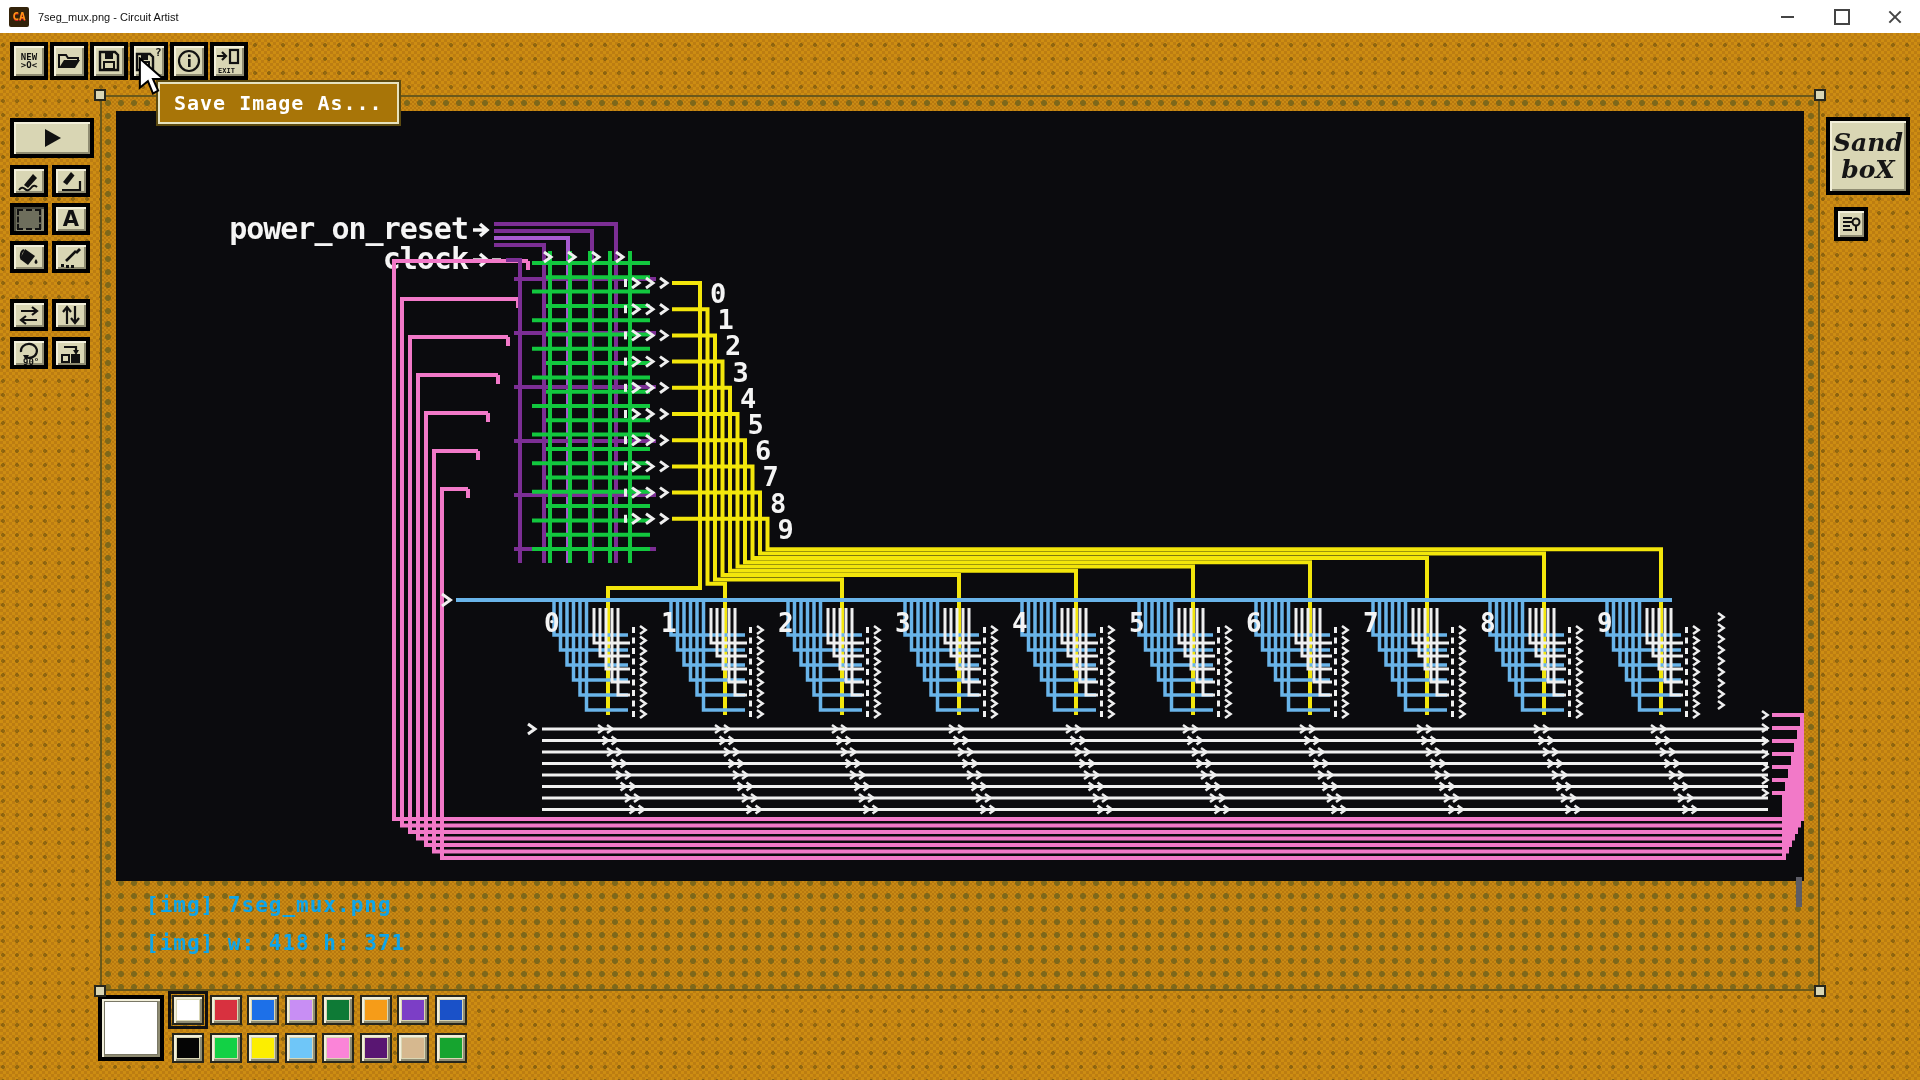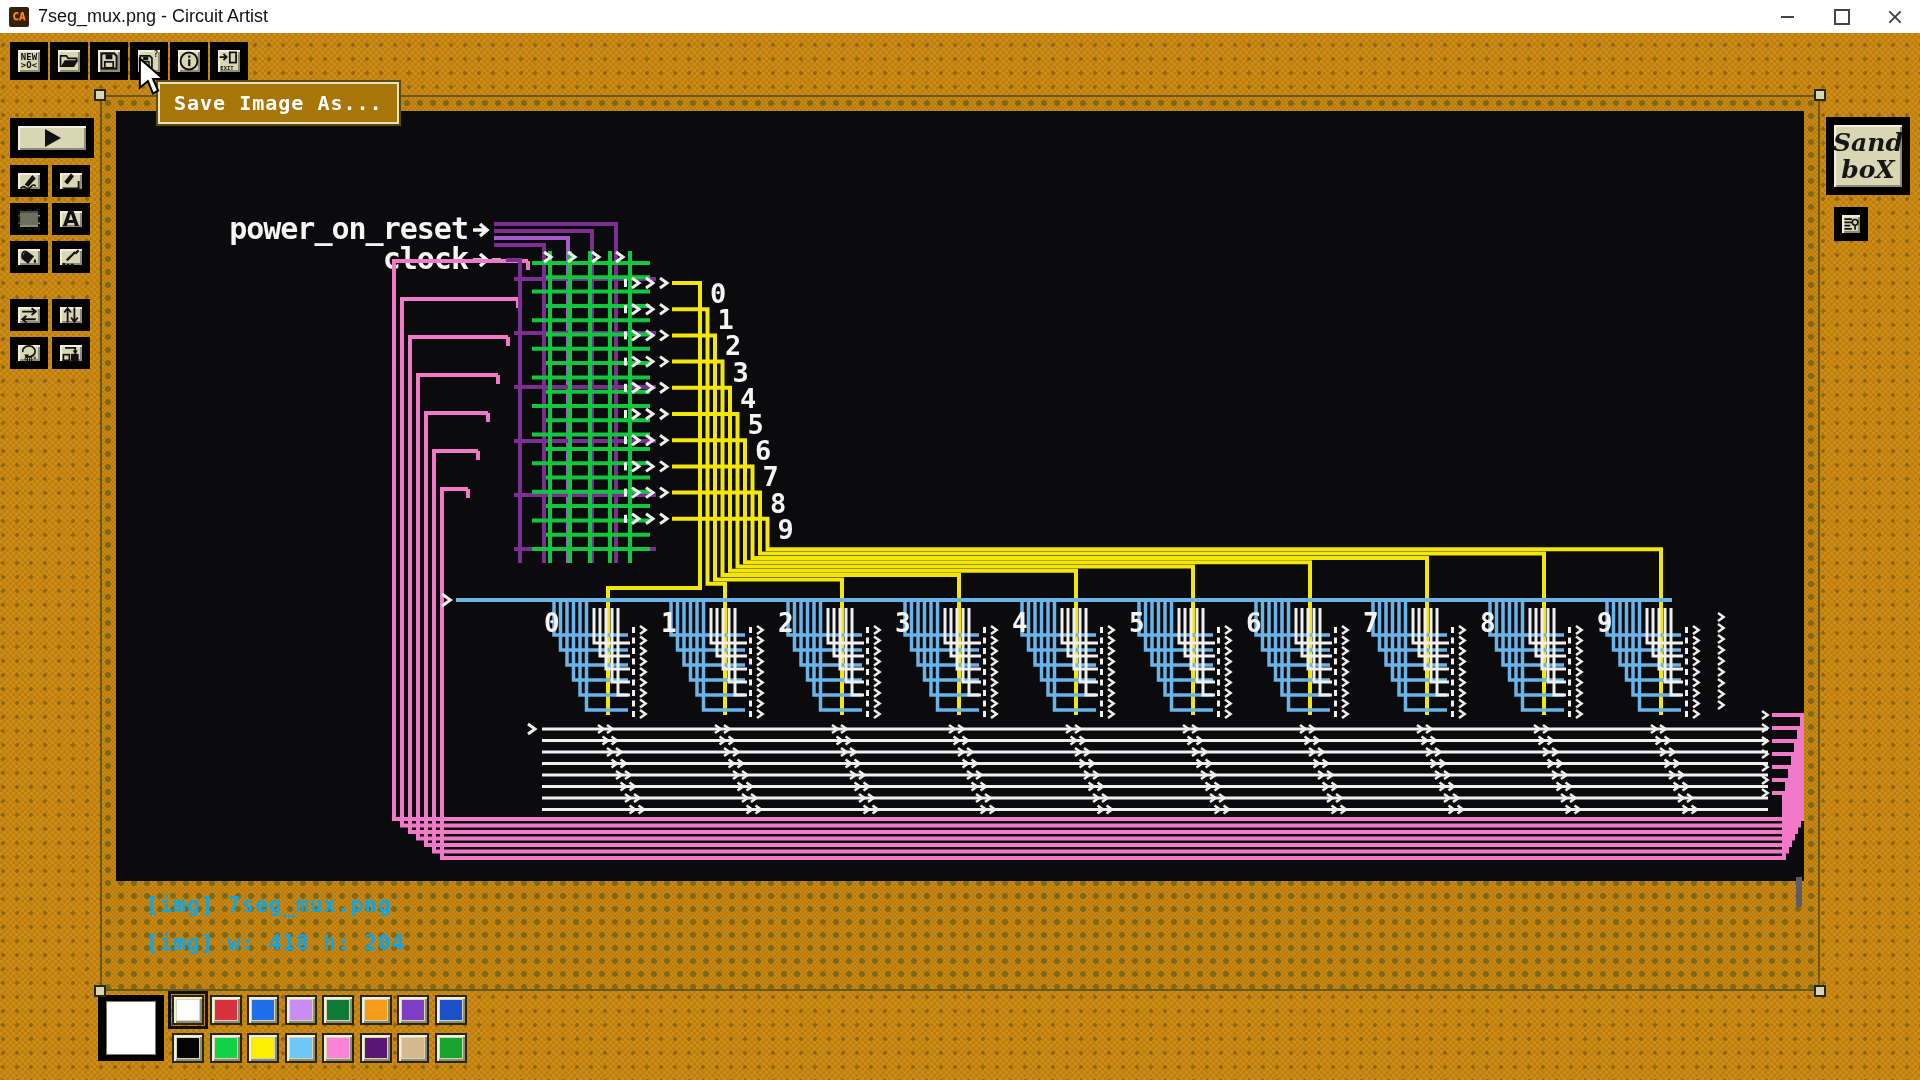--- a/index.html
+++ b/index.html
@@ -11,30 +11,30 @@
       radial-gradient(circle at 3px 3px, rgba(92,72,12,.5) 1.6px, transparent 2.2px),
       conic-gradient(#bc7d12 25%, #cd8d12 0 50%, #bc7d12 0 75%, #cd8d12 0);
     background-size:14px 14px, 6px 6px;
   }
   
   .titlebar{position:absolute;left:0;top:0;width:1920px;height:33px;background:#ffffff;
     display:flex;align-items:center;z-index:10;}
   .appicon{width:20px;height:20px;margin-left:9px;background:#33230a;border-radius:2px;
     display:flex;align-items:center;justify-content:center;
     font:bold 11px "DejaVu Sans Mono",monospace;color:#ff9416;text-shadow:0 1px 0 #c22;}
-  .apptitle{margin-left:9px;font-family:"Liberation Sans",sans-serif;font-size:18px;color:#111;}
+  .apptitle{margin-left:9px;font-family:"Liberation Sans",sans-serif;font-size:11px;color:#111;}
   .wctl{position:absolute;top:0;width:46px;height:33px;display:flex;align-items:center;justify-content:center;}
   .wctl.min{right:110px}.wctl.max{right:55px}.wctl.cls{right:2px}
   .glyph-min{width:13px;height:2px;background:#444;}
   .glyph-max{width:12px;height:12px;border:2px solid #444;}
   .glyph-x{position:relative;width:14px;height:14px;}
   .glyph-x::before,.glyph-x::after{content:"";position:absolute;left:-1px;top:6px;width:16px;height:2px;background:#444;}
   .glyph-x::before{transform:rotate(45deg)}.glyph-x::after{transform:rotate(-45deg)}
   
-  .bb{position:absolute;background:#d9d6b4;border:8px solid #000000;
+  .bb{position:absolute;background:#d9d6b4;border:4px solid #000000;
     box-shadow:inset 2px 2px 0 #f2efda, inset -2px -2px 0 #8f8c72;
     display:flex;align-items:center;justify-content:center;box-sizing:border-box;}
   .bb.pressed{background:#6e6e5c;box-shadow:inset 2px 2px 0 #4c4c40, inset -2px -2px 0 #8f8c72;}
   .tbtn{top:42px;width:38px;height:38px;}
   svg.icon{display:block}
   .ticon-text{font:bold 9px "DejaVu Sans Mono",monospace;color:#111;line-height:8px;text-align:center;}
   
   .tooltip{position:absolute;left:158px;top:82px;height:38px;padding:0 14px;z-index:40;
     background:#a87508;border:2px solid #e7e3bf;box-shadow:0 0 0 2px #5c4a10;
     display:flex;align-items:center;font:bold 20px "DejaVu Sans Mono",monospace;color:#fff;letter-spacing:1px;}
@@ -810,21 +810,21 @@
           <text x="896" y="521" font-size="26" fill="#f4f4f4" font-weight="bold" font-family="DejaVu Sans Mono, monospace">4</text>
           <text x="1013" y="521" font-size="26" fill="#f4f4f4" font-weight="bold" font-family="DejaVu Sans Mono, monospace">5</text>
           <text x="1130" y="521" font-size="26" fill="#f4f4f4" font-weight="bold" font-family="DejaVu Sans Mono, monospace">6</text>
           <text x="1247" y="521" font-size="26" fill="#f4f4f4" font-weight="bold" font-family="DejaVu Sans Mono, monospace">7</text>
           <text x="1364" y="521" font-size="26" fill="#f4f4f4" font-weight="bold" font-family="DejaVu Sans Mono, monospace">8</text>
           <text x="1481" y="521" font-size="26" fill="#f4f4f4" font-weight="bold" font-family="DejaVu Sans Mono, monospace">9</text>
         </g>
     </svg>
   </div>
   <div class="status" style="top:782px">[img] 7seg_mux.png</div>
-  <div class="status" style="top:820px">[img] w: 418 h: 204</div>
+  <div class="status" style="top:820px">[img] w: 418 h: 371</div>
   <div class="scrollnub"></div>
 </div>
 
 <div class="bb sandbox">
   <span>Sand</span>
   <span>boX</span>
 </div>
 <div class="bb libbtn">
   <svg class="icon" width="22" height="22" viewBox="0 0 22 22">
     <path d="M3 5 h9 M3 9 h9 M3 13 h7 M3 17 h9" stroke="#111" stroke-width="2"></path>

